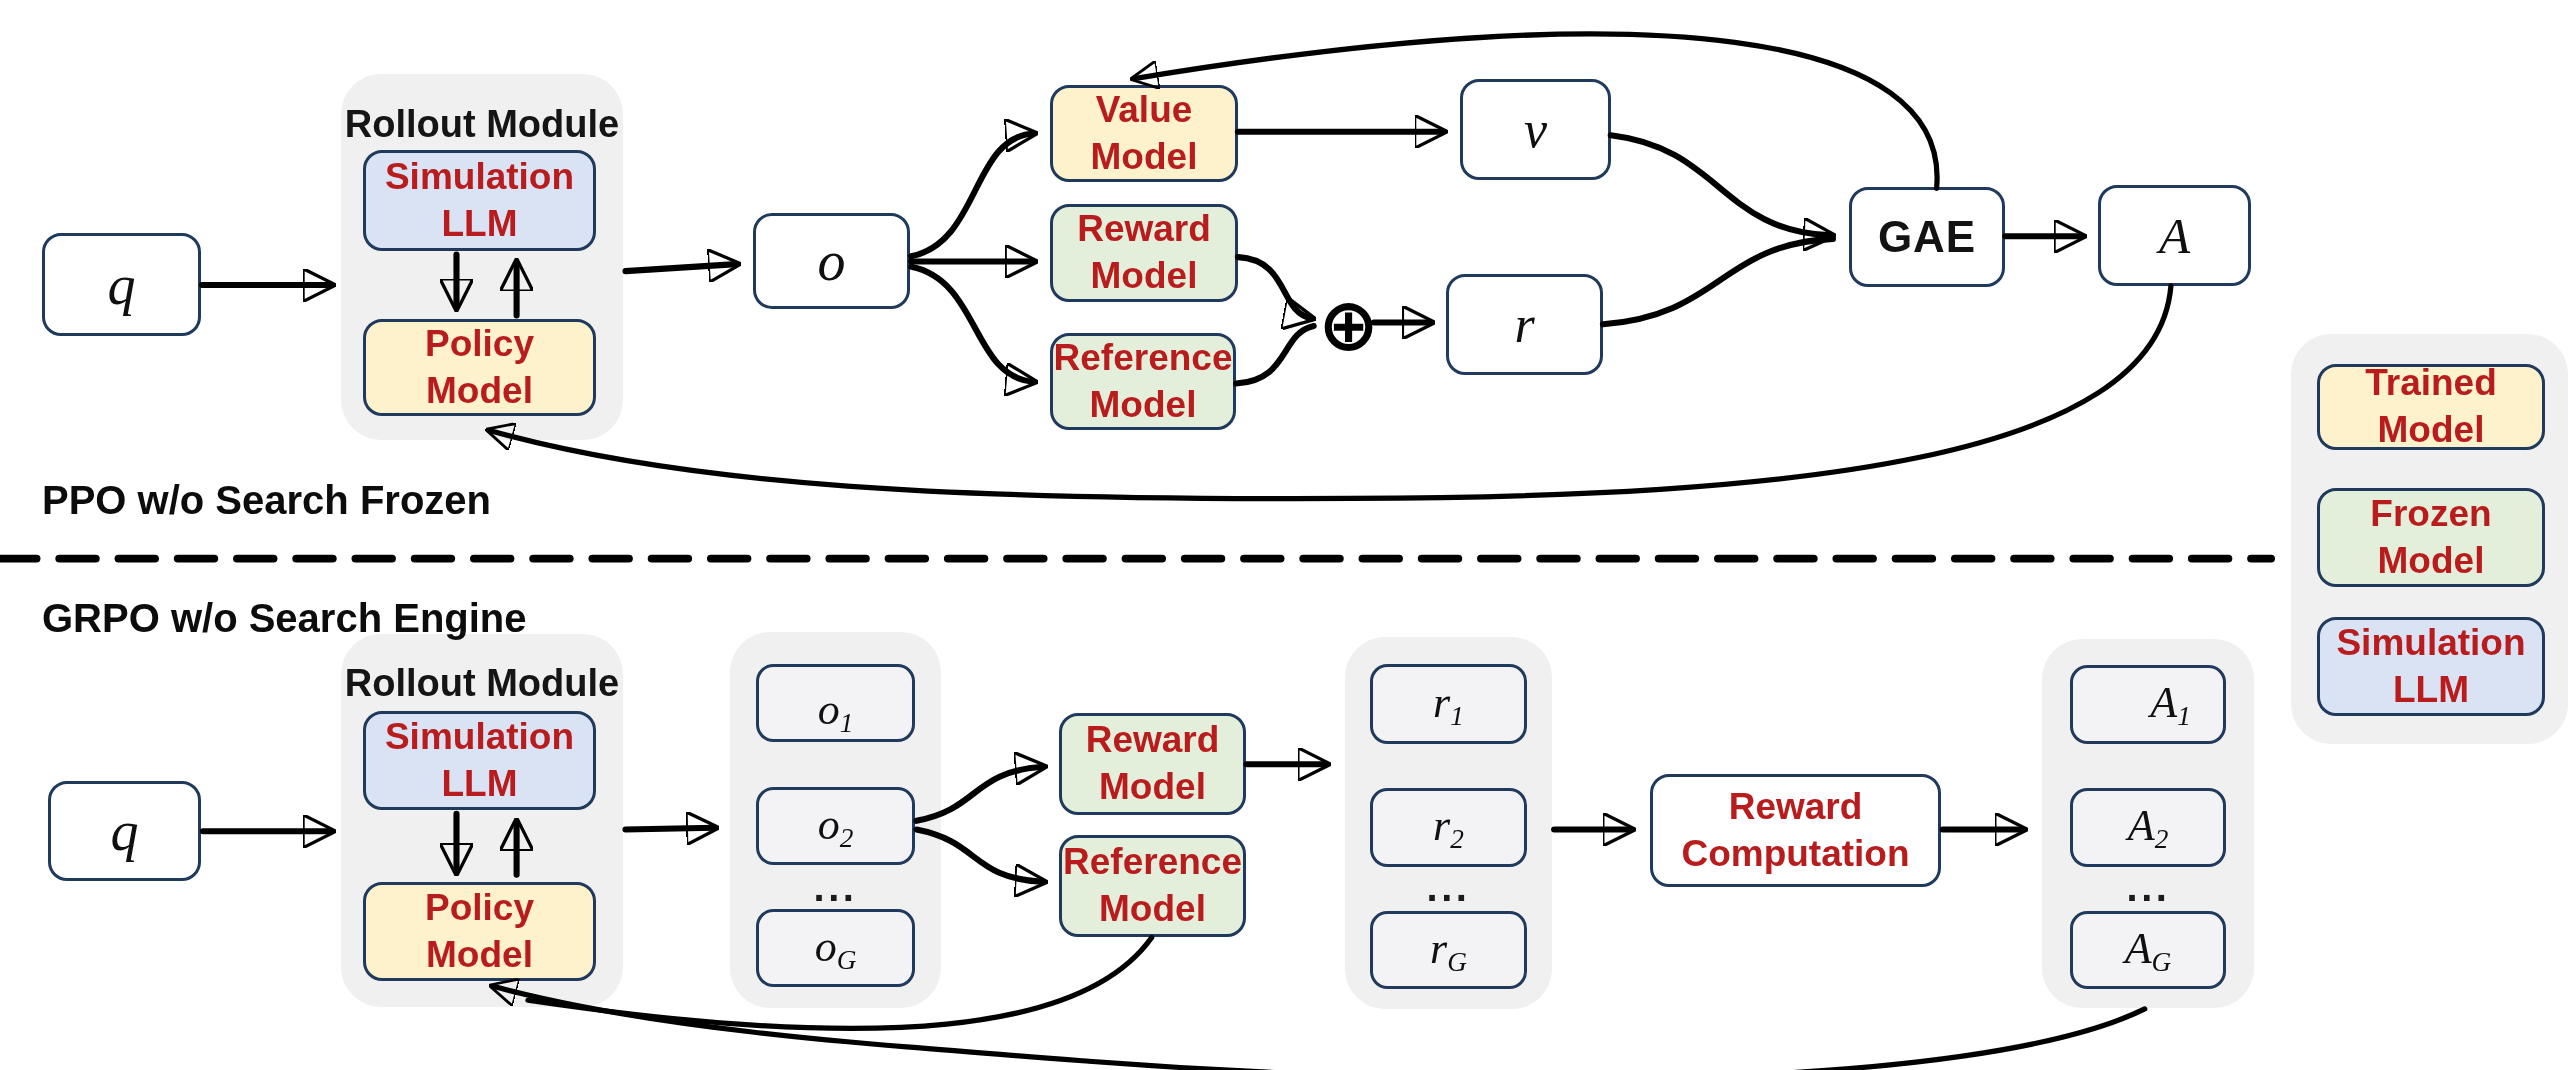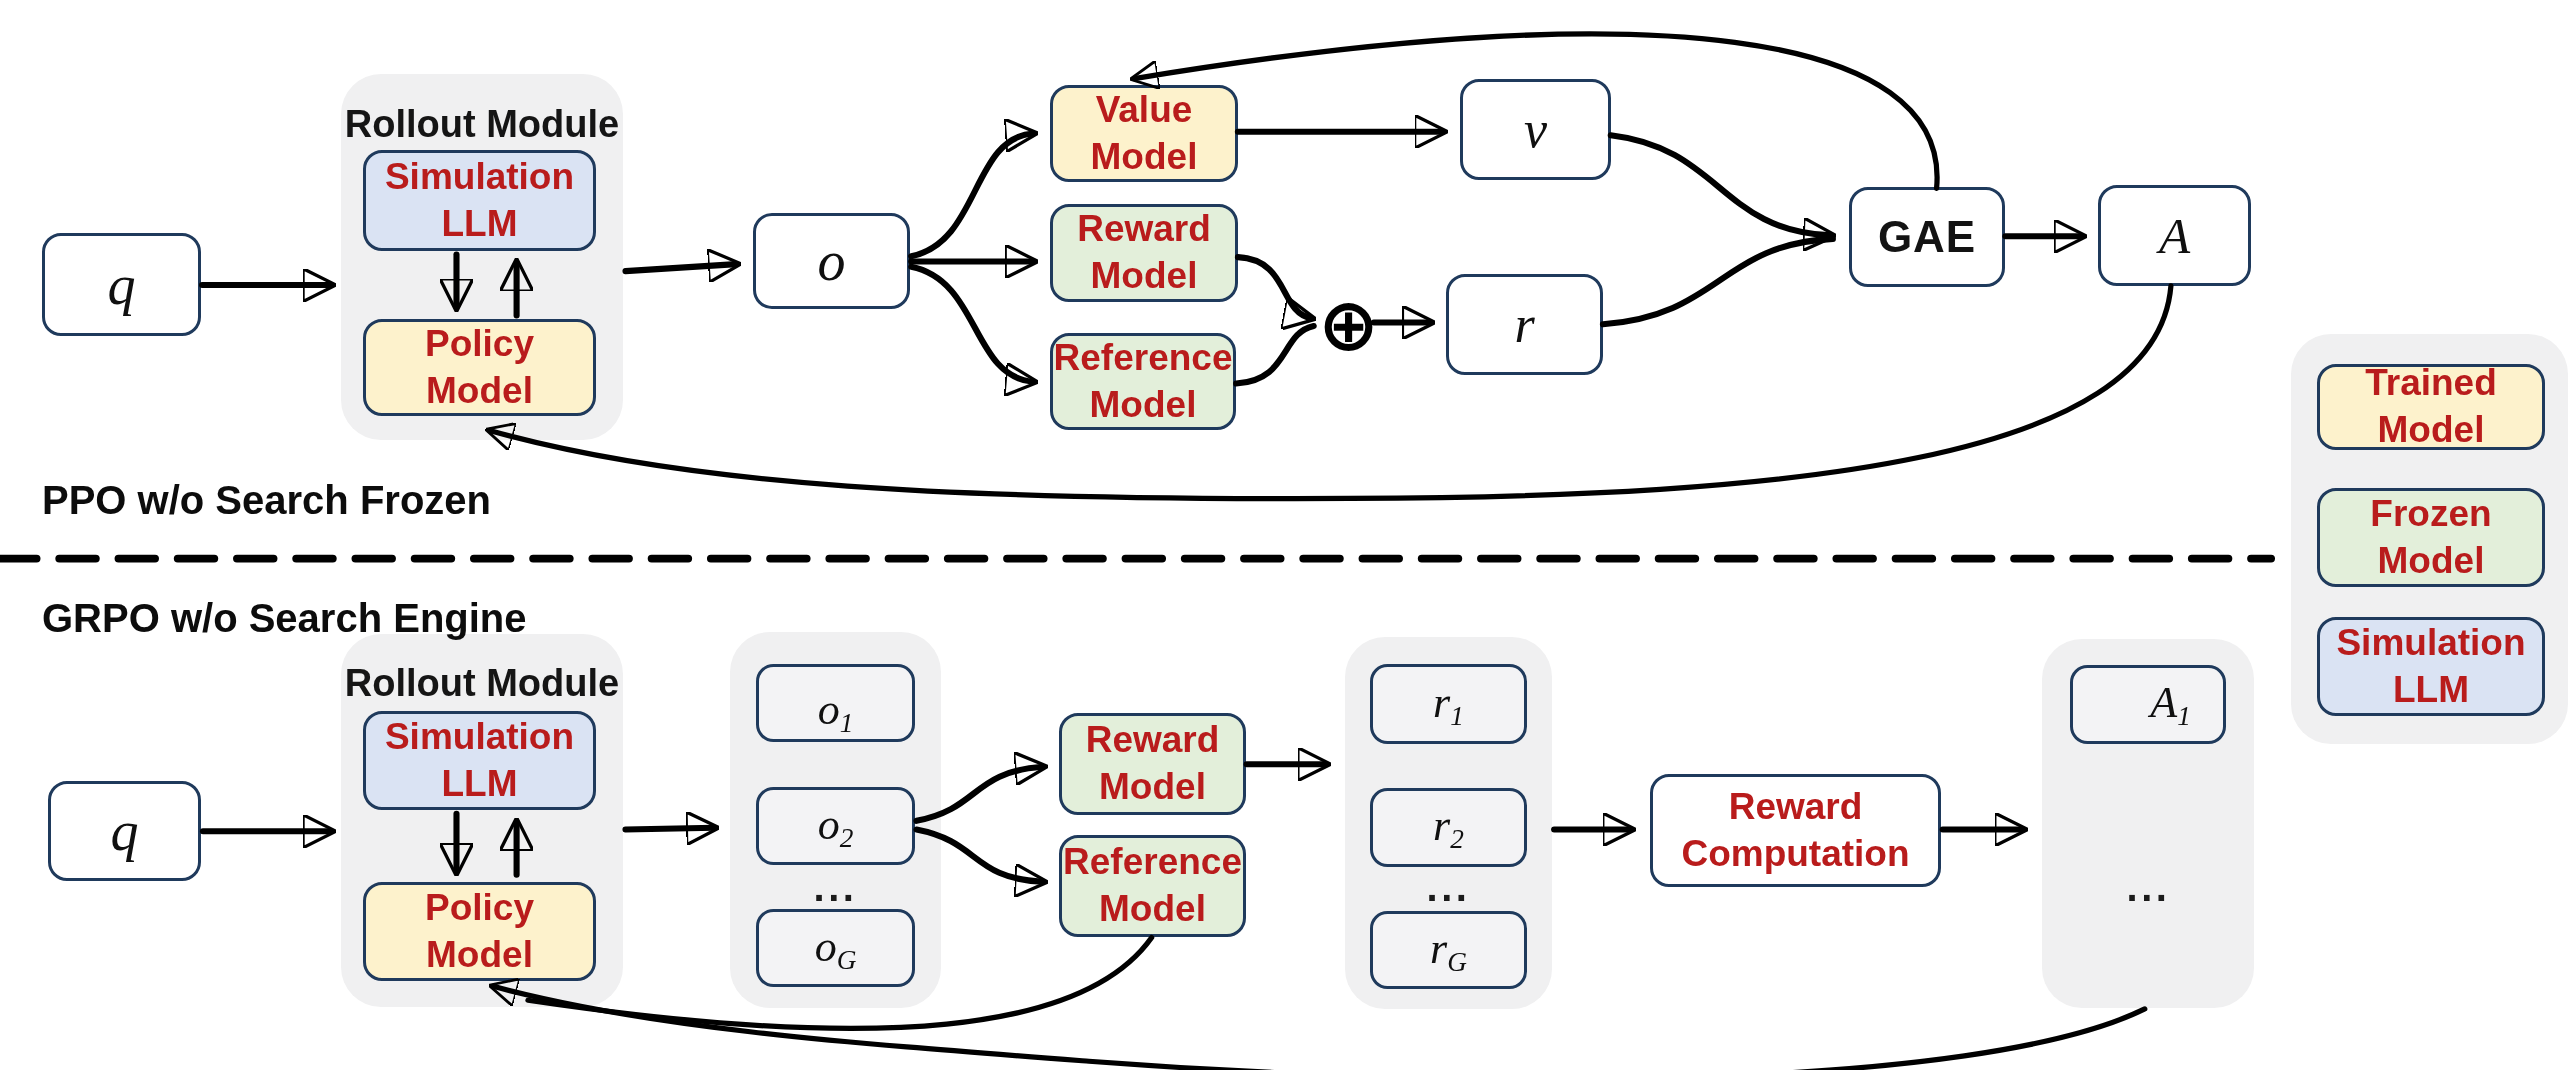--- a/index.html
+++ b/index.html
@@ -127,21 +127,27 @@
     <span><span>r</span><sub>G</sub></span>
   </div>
 
   <div class="box white" style="left:1650px;top:774px;width:291px;height:113px;">
     <span class="label stack">Reward Computation</span>
   </div>
 
   <div class="box graybox math f50" style="left:2070px;top:665px;width:156px;height:79px;padding-left:45px;">
     <span><span>A</span><sub>1</sub></span>
   </div>
+  <div class="box graybox math f50" style="left:2070px;top:788px;width:156px;height:79px;">
+    <span><span>A</span><sub>2</sub></span>
+  </div>
   <div class="dots" style="left:2105px;top:865px;width:87px;">...</div>
+  <div class="box graybox math f50" style="left:2070px;top:911px;width:156px;height:78px;">
+    <span><span>A</span><sub>G</sub></span>
+  </div>
 
   <div class="box yellow" style="left:2317px;top:364px;width:228px;height:86px;">
     <span class="label stack">Trained Model</span>
   </div>
   <div class="box green" style="left:2317px;top:488px;width:228px;height:99px;">
     <span class="label stack">Frozen Model</span>
   </div>
   <div class="box blue" style="left:2317px;top:617px;width:228px;height:99px;">
     <span class="label stack">Simulation LLM</span>
   </div>

